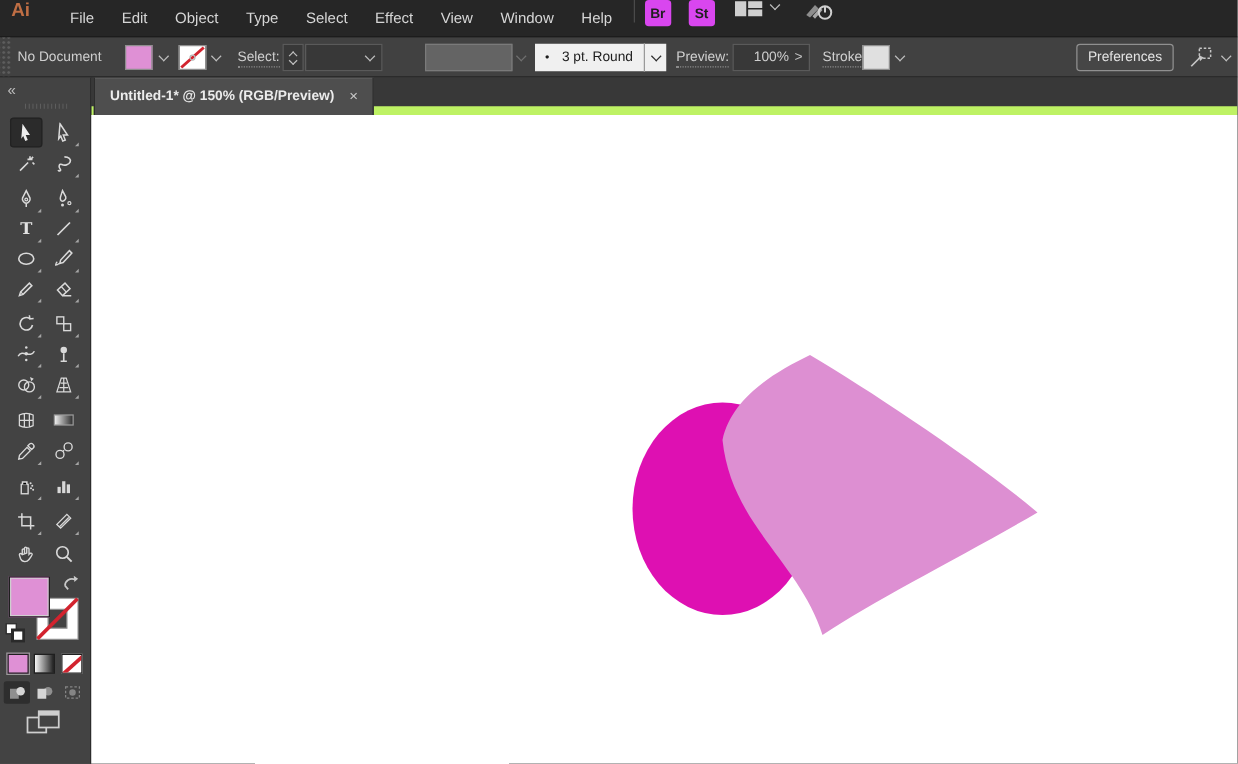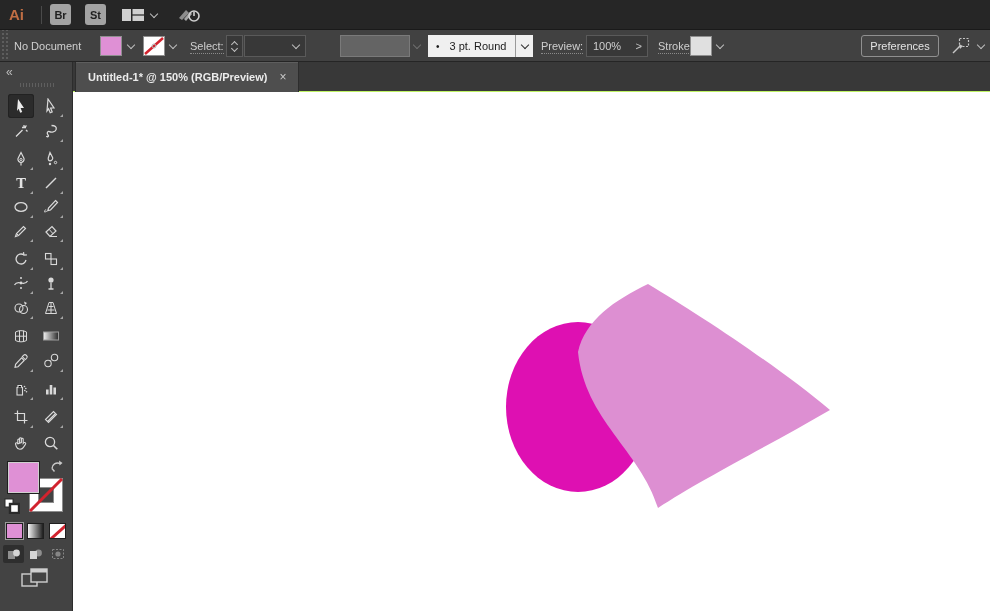--- a/index.html
+++ b/index.html
@@ -1,26 +1,26 @@
 <!DOCTYPE html>
 <html><head>
 <meta charset="utf-8">
 <style>
   *{margin:0;padding:0;box-sizing:border-box}
   html,body{width:990px;height:611px;overflow:hidden}
   body{font-family:"Liberation Sans",sans-serif;background:#3a3a3a;-webkit-font-smoothing:antialiased}
   .app{position:relative;width:990px;height:611px;background:#3a3a3a}
 
   
-  .menubar{position:absolute;left:0;top:0;width:990px;height:30px;background:#262626;border-bottom:1px solid #1a1a1a;display:flex;align-items:center;color:#d6d6d6;font-size:12px}
+  .menubar{position:absolute;left:0;top:0;width:990px;height:30px;background:#262626;border-bottom:1px solid #1a1a1a;display:flex;color:#d6d6d6;font-size:12px}
   .ai-logo{margin-left:9px;font-weight:bold;font-size:15px;color:#bf6e44;width:26px}
   .menu-items{display:flex;gap:0;margin-left:10px}
   .menu-item{padding:7px 11px;cursor:default}
   .menubar-divider{width:1px;height:18px;background:#4a4a4a;margin:0 8px 0 6px}
-  .appbar-btn{width:21px;height:21px;background:#a3a3a3;color:#1f1f1f;font-weight:bold;font-size:11px;border-radius:3px;display:flex;align-items:center;justify-content:center;margin-right:14px}
+  .appbar-btn{width:21px;height:21px;background:#d946ef;color:#1f1f1f;font-weight:bold;font-size:11px;border-radius:3px;display:flex;align-items:center;justify-content:center;margin-right:14px}
   .ws-icon{margin:0 5px 0 2px}
   .chev{width:10px;height:10px;position:relative;display:inline-block}
   .chev::before{content:"";position:absolute;left:2px;top:1px;width:5px;height:5px;border-right:1.5px solid #bdbdbd;border-bottom:1.5px solid #bdbdbd;transform:rotate(45deg)}
   .chev.dark::before{border-color:#2d2d2d}
   .chev.dim::before{border-color:#6f6f6f}
   .gpu-icon{margin-left:18px}
 
   
   .controlbar{position:absolute;left:0;top:30px;width:990px;height:32px;background:#414141;border-bottom:1px solid #252525;color:#cfcfcf;font-size:11px}
   .cb{position:absolute}
@@ -40,33 +40,33 @@
   .stepper .up::before{top:2px;transform:rotate(-135deg)}
   .stepper .dn::before{top:-1px;transform:rotate(45deg)}
   .dd{background:#383838;border:1px solid #5a5a5a;display:flex;align-items:center}
   .stroke-dd{left:244px;top:5px;width:62px;height:22px;justify-content:flex-end;padding-right:4px}
   .profile-dd{left:340px;top:5px;width:70px;height:22px;background:#646464;border:1px solid #7a7a7a}
   .profile-chev{left:412px;top:11px}
   .brush-combo{left:428px;top:5px;width:88px;height:22px;background:#f0f0f0;color:#1c1c1c;display:flex;align-items:center}
   .brush-combo .bullet{margin:0 10px 0 8px;font-size:10px}
   .brush-chev-box{left:515px;top:5px;width:18px;height:22px;background:#f0f0f0;border-left:1px solid #9a9a9a;display:flex;align-items:center;justify-content:center}
   .opacity-field{left:586px;top:5px;width:62px;height:22px;background:#383838;border:1px solid #5a5a5a;display:flex;align-items:center}
-  .opacity-field .val{margin-left:6px}
+  .opacity-field .val{margin-left:16px}
   .opacity-field .spin{margin-left:auto;margin-right:5px;color:#c2c2c2;font-size:11px}
   .style-chev{left:715px;top:11px}
   .fill-chev{left:126px;top:11px}
   .strk-chev{left:168px;top:11px}
   .cb-btn{top:5px;height:22px;background:#464646;border:1px solid #909090;border-radius:3px;color:#e4e4e4;font-size:11px;display:flex;align-items:center;justify-content:center;cursor:default}
   .docsetup-btn{left:745px;width:111px}
   .prefs-btn{left:861px;width:78px}
   .simselect{left:950px;top:7px}
   .sim-chev{left:976px;top:11px}
 
   
-  .tabstrip{position:absolute;left:73px;top:62px;width:917px;height:30px;background:#383838;border-bottom:1px solid #bef264}
+  .tabstrip{position:absolute;left:73px;top:62px;width:917px;height:30px;background:#383838;border-bottom:7px solid #bef264}
   .doc-tab{position:absolute;left:2px;top:0;height:30px;background:#4e4e4e;border-left:1px solid #2d2d2d;border-right:1px solid #2d2d2d;box-shadow:inset 0 1px 0 #5e5e5e;display:flex;align-items:center;padding:0 12px;color:#ececec;font-size:11px;font-weight:bold}
   .tab-close{margin-left:12px;color:#c9c9c9;font-weight:normal;font-size:12px}
 
   
   .toolbar{position:absolute;left:0;top:62px;width:73px;height:549px;background:#434343;border-right:1px solid #2c2c2c}
   .tb-collapse{position:absolute;left:6px;top:3px;color:#bdbdbd;font-size:12px;letter-spacing:-1px}
   .tb-grip{position:absolute;left:20px;top:21px;width:34px;height:4px;background-image:linear-gradient(90deg,#5f5f5f 1px,transparent 1px);background-size:3px 4px}
   .tool{position:absolute;width:26px;height:24px;display:flex;align-items:center;justify-content:center}
   .tool.c1{left:8px}.tool.c2{left:38px}
   .tool.active{background:#2b2b2b;border-radius:3px;box-shadow:inset 0 0 0 1px #222}
@@ -92,20 +92,31 @@
   .canvas{position:absolute;left:73px;top:92px;width:917px;height:519px;background:#ffffff}
   .canvas svg{position:absolute;left:0;top:0}
 </style>
 </head>
 <body>
 
 <div class="app">
 
   <div class="menubar">
     <div class="ai-logo">Ai</div>
+    <div class="menu-items">
+      <span class="menu-item">File</span>
+      <span class="menu-item">Edit</span>
+      <span class="menu-item">Object</span>
+      <span class="menu-item">Type</span>
+      <span class="menu-item">Select</span>
+      <span class="menu-item">Effect</span>
+      <span class="menu-item">View</span>
+      <span class="menu-item">Window</span>
+      <span class="menu-item">Help</span>
+    </div>
     <div class="menubar-divider"></div>
     <div class="appbar-btn">Br</div>
     <div class="appbar-btn">St</div>
     <svg class="ws-icon" width="22" height="14" viewBox="0 0 22 14">
       <rect x="0" y="1" width="9" height="12" fill="#cfcfcf"></rect>
       <rect x="10.5" y="1" width="11.5" height="5.4" fill="#cfcfcf"></rect>
       <rect x="10.5" y="7.6" width="11.5" height="5.4" fill="#cfcfcf"></rect>
     </svg>
     <span class="chev"></span>
     <svg class="gpu-icon" width="26" height="18" viewBox="0 0 26 18">

